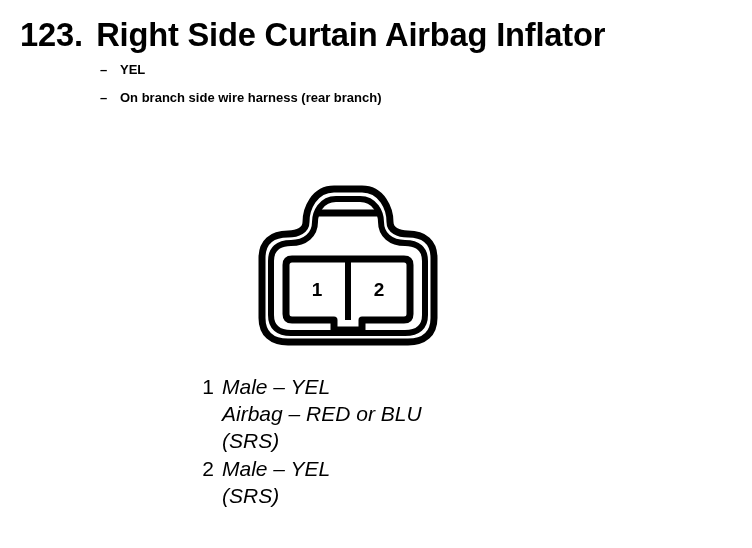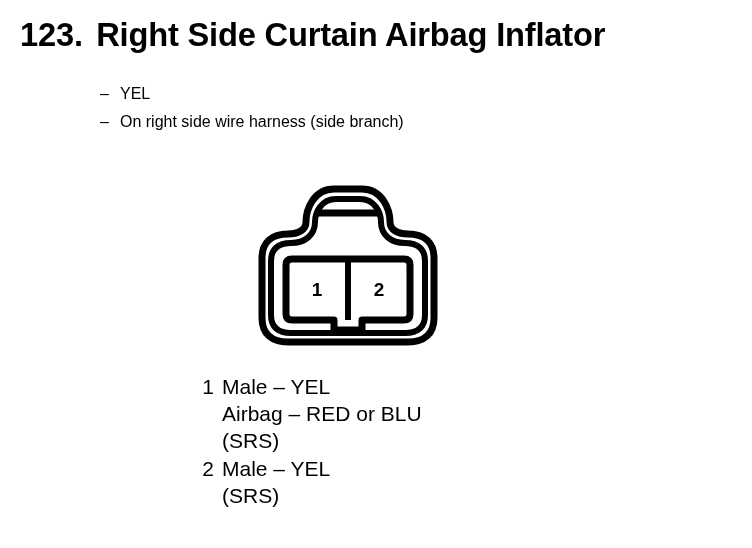--- a/index.html
+++ b/index.html
@@ -36,24 +36,25 @@
   }
   .page-title .title-text {
     display: inline;
     margin-left: 14px;
   }
 
   
   .desc-list {
     position: absolute;
     left: 100px;
-    top: 80px;
+    top: 56px;
     width: 600px;
-    font-size: 16px;
+    font-size: 13px;
     line-height: 28px;
+    font-weight: bold;
   }
   .desc-item {
     white-space: nowrap;
     display: block;
   }
   .desc-item .dash {
     display: inline-block;
     width: 20px;
   }
 
@@ -92,35 +93,36 @@
   .legend-num {
     position: absolute;
     left: 0;
     top: 0;
     width: 18px;
     text-align: right;
   }
   .legend-line {
     display: block;
     white-space: nowrap;
+    font-style: italic;
   }
 </style>
 </head>
 <body>
 
 <div class="page-title">
   <span class="title-number">123.</span><span class="title-text">Right Side Curtain Airbag Inflator</span>
 </div>
 
 <div class="desc-list">
   <span class="desc-item">
     <span class="dash">–</span><span>YEL</span>
   </span>
   <span class="desc-item">
-    <span class="dash">–</span><span>On right side wire harness (side branch)</span>
+    <span class="dash">–</span><span>On branch side wire harness (rear branch)</span>
   </span>
 </div>
 
 <div class="connector-figure">
   <svg width="200" height="176" viewBox="0 0 200 176" xmlns="http://www.w3.org/2000/svg">
 
     <path d="M 58 44
              C 58 31, 66 11, 86 11
              L 114 11
              C 134 11, 142 31, 142 44

